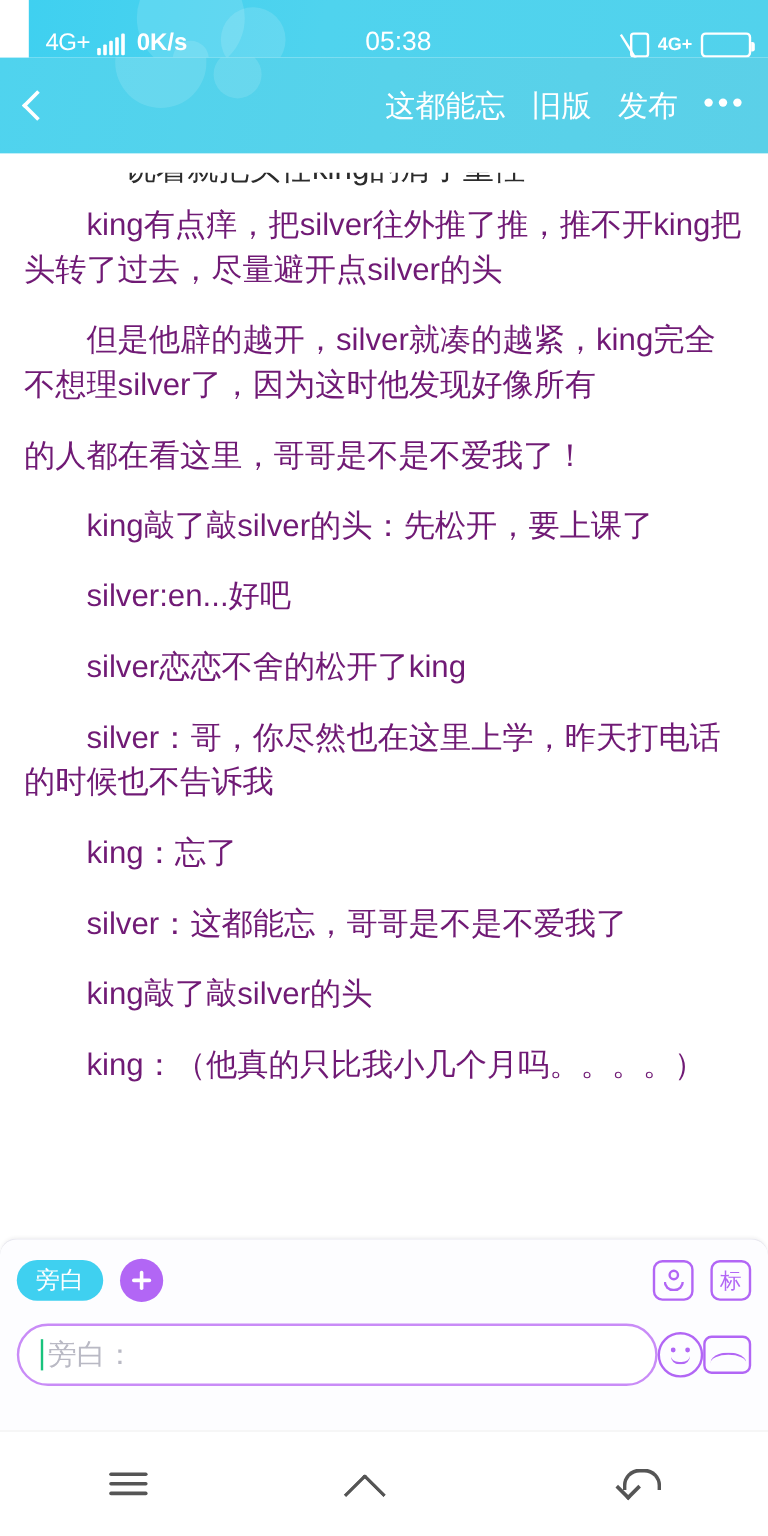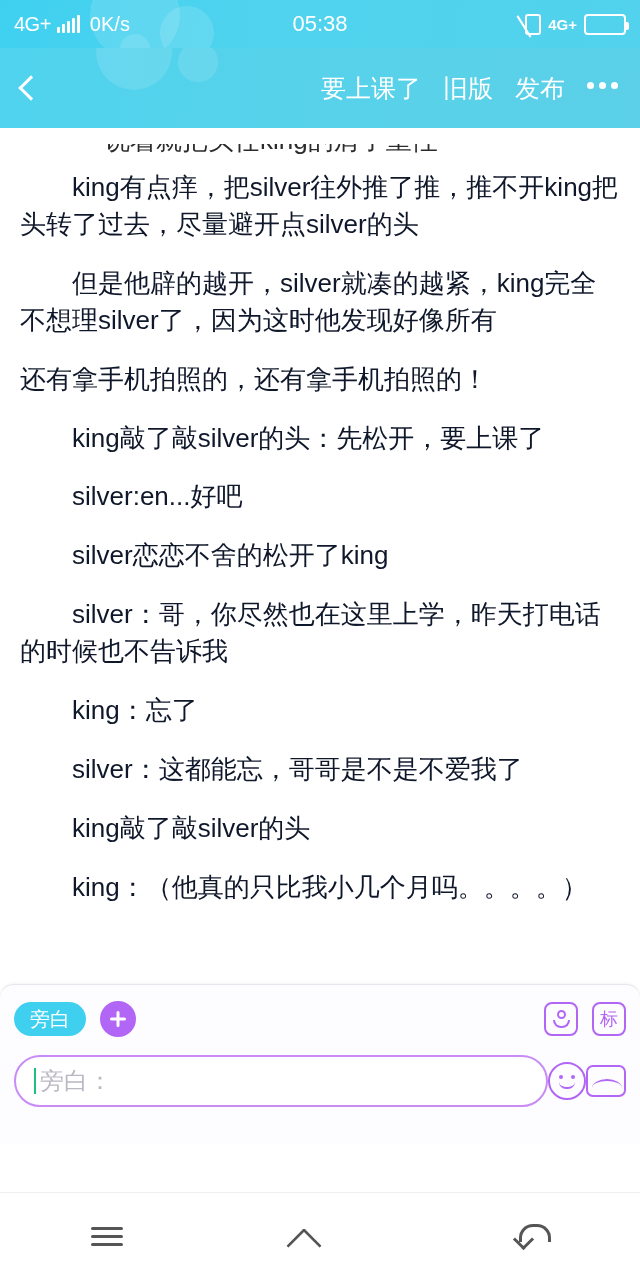--- a/index.html
+++ b/index.html
@@ -10,43 +10,44 @@
     font-family: "Liberation Sans", sans-serif;
     background: #ffffff;
   }
 
   
   .statusbar {
     position: relative;
     height: 48px;
     background: linear-gradient(100deg, #3fd0f0 0%, #4fd3ee 40%, #52d2ec 100%);
     display: flex;
-    align-items: center;
+    align-items: flex-end;
     padding: 0 14px;
     color: #ffffff;
     overflow: hidden;
+    margin-left: 24px;
   }
   .statusbar .bubble {
     position: absolute;
     border-radius: 50%;
     background: rgba(255,255,255,0.13);
   }
   .b1 { width: 90px; height: 90px; left: 90px; top: -30px; }
   .b2 { width: 54px; height: 54px; left: 160px; top: 6px; }
   .b3 { width: 30px; height: 30px; left: 120px; top: 34px; }
   .st-left { display: flex; align-items: center; gap: 6px; z-index: 2; }
   .st-net { font-size: 20px; font-weight: 500; letter-spacing: -0.5px; }
   .bars { display: flex; align-items: flex-end; gap: 2px; height: 18px; }
   .bars i { width: 3px; background: #fff; display: block; border-radius: 1px; }
   .bars i:nth-child(1) { height: 6px; }
   .bars i:nth-child(2) { height: 9px; }
   .bars i:nth-child(3) { height: 12px; }
   .bars i:nth-child(4) { height: 15px; }
   .bars i:nth-child(5) { height: 18px; }
-  .st-speed { font-size: 20px; font-weight: 400; margin-left: 4px; }
+  .st-speed { font-size: 20px; font-weight: 700; margin-left: 4px; }
   .st-time {
     position: absolute; left: 0; right: 0; text-align: center;
     font-size: 22px; font-weight: 500; z-index: 2;
   }
   .st-right {
     margin-left: auto; display: flex; align-items: center; gap: 7px; z-index: 2;
   }
   .icon-mute {
     width: 16px; height: 21px; border: 2px solid #fff; border-radius: 3px;
     position: relative;
@@ -113,32 +114,32 @@
     color: #2b2b2b;
     line-height: 1.0;
     height: 19px;
     overflow: hidden;
     margin: 0 0 6px 0;
     text-indent: 42px;
   }
   .clipped-line span { position: relative; top: -17px; display: inline-block; }
   p.para {
     font-size: 26px;
-    color: #0f172a;
+    color: #701a75;
     line-height: 1.42;
     margin: 0 0 22px 0;
     text-indent: 52px;
   }
   p.para.noindent { text-indent: 0; }
 
   
   .editor {
     position: absolute;
     left: 0; right: 0;
-    top: 984px;
+    top: 1032px;
     height: 160px;
     background: #fdfdff;
     border-top: 1px solid #e6e6ee;
     border-radius: 14px 14px 0 0;
     box-shadow: 0 -1px 3px rgba(0,0,0,0.05);
     padding: 10px 14px;
   }
   .row1 { display: flex; align-items: center; height: 48px; }
   .chip {
     background: #3fd0f0; color: #fff; font-size: 20px;
@@ -259,40 +260,40 @@
 
 <div class="appbar">
   <div class="bubble ab1"></div>
   <div class="bubble ab2"></div>
 
   <div class="back">
     <span></span>
   </div>
 
   <div class="ab-actions">
-    <div class="act">要上课了</div>
+    <div class="act">这都能忘</div>
     <div class="act">旧版</div>
     <div class="act">发布</div>
     <div class="dots">
         <i></i>
         <i></i>
         <i></i>
       </div>
   </div>
 </div>
 
 <div class="doc">
 
   <div class="clipped-line">
     <span>说着就把头任king的肩了重性</span>
   </div>
 
   <p class="para">king有点痒，把silver往外推了推，推不开king把头转了过去，尽量避开点silver的头</p>
   <p class="para">但是他辟的越开，silver就凑的越紧，king完全不想理silver了，因为这时他发现好像所有</p>
-  <p class="para noindent">还有拿手机拍照的，还有拿手机拍照的！</p>
+  <p class="para noindent">的人都在看这里，哥哥是不是不爱我了！</p>
   <p class="para">king敲了敲silver的头：先松开，要上课了</p>
   <p class="para">silver:en...好吧</p>
   <p class="para">silver恋恋不舍的松开了king</p>
   <p class="para">silver：哥，你尽然也在这里上学，昨天打电话的时候也不告诉我</p>
   <p class="para">king：忘了</p>
   <p class="para">silver：这都能忘，哥哥是不是不爱我了</p>
   <p class="para">king敲了敲silver的头</p>
   <p class="para">king：（他真的只比我小几个月吗。。。。）</p>
 </div>
 

